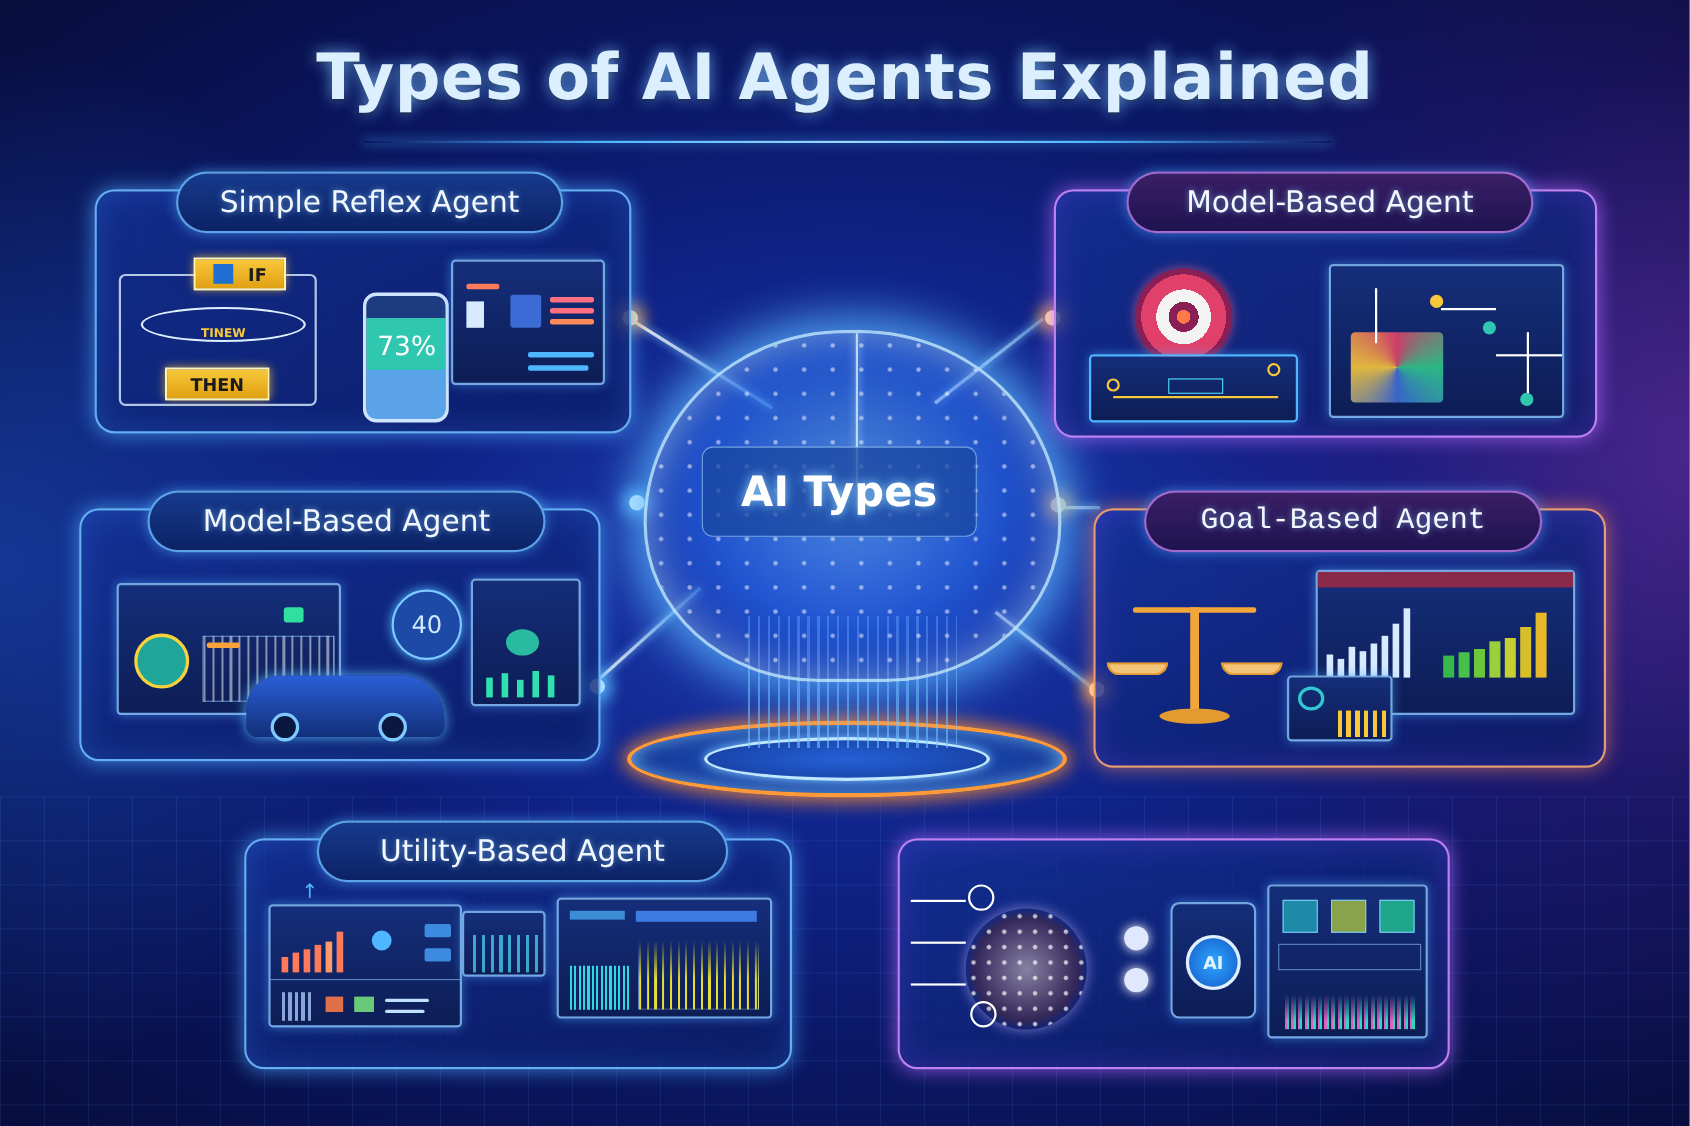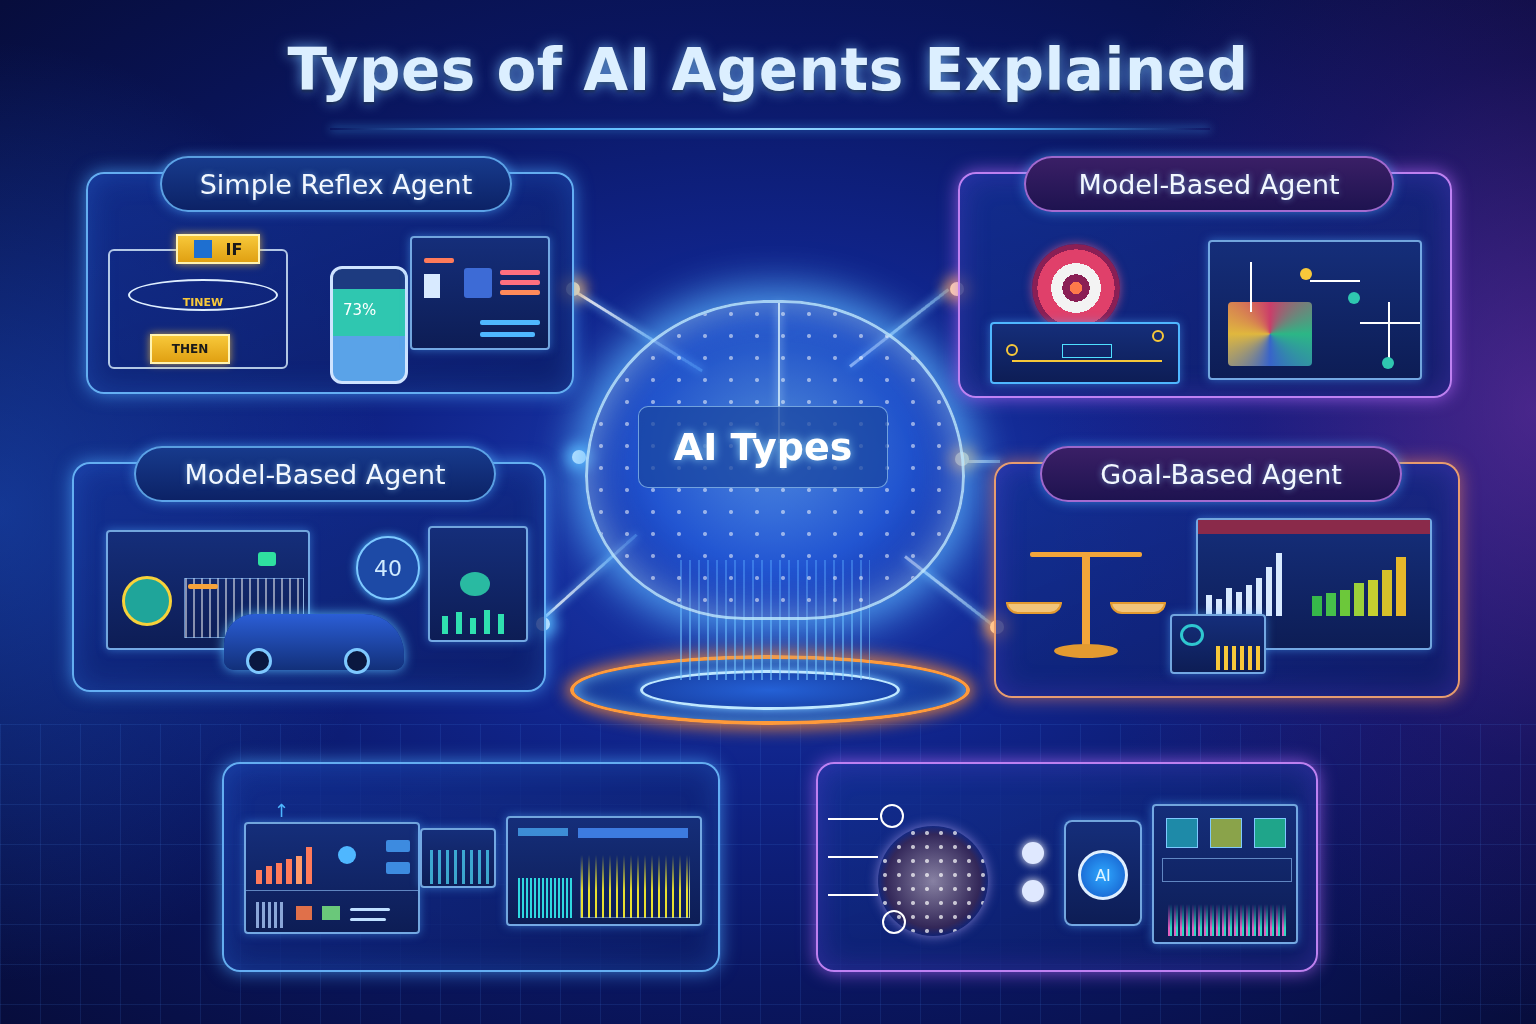--- a/index.html
+++ b/index.html
@@ -32,21 +32,21 @@
   .conn-dot { position:absolute; width:14px; height:14px; border-radius:50%; background:#ffd8a0;
     box-shadow: 0 0 14px 6px rgba(255,170,80,0.8); }
   .conn-dot.blue { background:#d8f2ff; box-shadow:0 0 14px 6px rgba(90,190,255,0.9); }
 
   .panel {
     position:absolute; border:2px solid rgba(110,190,255,0.9); border-radius:18px;
     background: linear-gradient(160deg, rgba(20,50,150,0.75), rgba(12,28,100,0.8));
     box-shadow: 0 0 18px rgba(80,170,255,0.7), inset 0 0 30px rgba(60,140,255,0.25);
   }
   .panel.purple { border-color: rgba(210,140,255,0.9); box-shadow: 0 0 18px rgba(190,110,255,0.7), inset 0 0 30px rgba(140,80,255,0.25); }
-  .panel.orange { border-color: rgba(255,170,110,0.9); box-shadow: 0 0 18px rgba(255,140,90,0.6), inset 0 0 30px rgba(140,80,255,0.25); }
+  .panel.orange { border-color: rgba(255,170,110,0.9); box-shadow: 0 0 18px rgba(255,140,90,0.6), inset 0 0 30px rgba(140,80,255,0.25); font-family: Liberation Mono, monospace; }
   .panel-label {
     position:absolute; top:-18px; height:56px; border-radius:28px;
     background: linear-gradient(180deg, #173a8c, #0c2266);
     border:2px solid rgba(110,190,255,0.8);
     box-shadow: 0 0 12px rgba(80,170,255,0.6);
     display:flex; align-items:center; justify-content:center;
     font-size:27px; color:#f2f8ff; text-shadow:0 0 6px rgba(150,210,255,0.6);
   }
   .panel.purple .panel-label, .panel.orange .panel-label {
     background: linear-gradient(180deg, #3a1f66, #1e1350); border-color: rgba(210,140,255,0.7);
@@ -119,25 +119,25 @@
 <div class="panel" style="left:86px;top:172px;width:488px;height:222px;">
   <div class="panel-label" style="left:72px;width:352px;">Simple Reflex Agent</div>
   <div style="position:absolute;left:20px;top:75px;width:180px;height:120px;border:2px solid rgba(220,240,255,0.8);border-radius:6px;"></div>
   <div class="chip" style="left:88px;top:60px;width:84px;height:30px;font-size:16px;">
     <span style="display:inline-block;width:18px;height:18px;background:#1e6fd0;margin-right:14px;"></span>
     <span>IF</span>
   </div>
   <div style="position:absolute;left:40px;top:105px;width:150px;height:32px;border:2px solid #dfefff;border-radius:50%;display:flex;align-items:flex-end;justify-content:center;">
     <span style="color:#f7c83a;font-size:11px;font-weight:bold;">TINEW</span>
   </div>
-  <div class="chip" style="left:62px;top:160px;width:80px;height:30px;font-size:12px;">
+  <div class="chip" style="left:62px;top:160px;width:95px;height:30px;font-size:16px;">
     <span>THEN</span>
   </div>
   <div style="position:absolute;left:242px;top:92px;width:78px;height:118px;border:3px solid #cfe4ff;border-radius:12px;background:linear-gradient(180deg,#1d3b80 0 18%,#2fc7b0 18% 60%,#5aa3e8 60%);">
-    <span style="position:absolute;top:32px;left:10px;font-size:15px;color:#fff;">73%</span>
+    <span style="position:absolute;top:32px;left:10px;font-size:24px;color:#fff;">73%</span>
   </div>
   <div class="screen" style="left:322px;top:62px;width:140px;height:114px;">
     <div class="bar-line" style="left:12px;top:20px;width:30px;background:#ff7b5a;"></div>
     <div style="position:absolute;left:12px;top:36px;width:16px;height:24px;background:#d8eaff;"></div>
     <div style="position:absolute;left:52px;top:30px;width:28px;height:30px;background:#3d6bd6;border-radius:3px;"></div>
     <div class="bar-line" style="left:88px;top:32px;width:40px;background:#ff6f7f;"></div>
     <div class="bar-line" style="left:88px;top:42px;width:40px;background:#ff6f7f;"></div>
     <div class="bar-line" style="left:88px;top:52px;width:40px;background:#ff8a5a;"></div>
     <div class="bar-line" style="left:68px;top:82px;width:60px;background:#4fb7ff;"></div>
     <div class="bar-line" style="left:68px;top:94px;width:55px;background:#4fb7ff;"></div>
@@ -221,20 +221,21 @@
         <div style="width:10px;height:90%;background:#e6b82a;"></div>
     </div>
   </div>
   <div class="screen" style="left:174px;top:150px;width:96px;height:60px;">
     <div style="position:absolute;left:8px;top:8px;width:24px;height:22px;border-radius:50%;border:3px solid #2fc7d0;"></div>
     <div style="position:absolute;left:44px;top:30px;width:44px;height:24px;background:repeating-linear-gradient(90deg,#f7c83a 0 4px,transparent 4px 8px);"></div>
   </div>
 </div>
 
 <div class="panel" style="left:222px;top:762px;width:498px;height:210px;">
+  <div class="panel-label" style="left:64px;width:374px;">Utility-Based Agent</div>
   <div style="position:absolute;left:50px;top:36px;color:#4fb7ff;font-size:18px;">↑</div>
   <div class="screen" style="left:20px;top:58px;width:176px;height:112px;">
     <div style="position:absolute;left:10px;top:14px;width:70px;height:46px;display:flex;align-items:flex-end;gap:4px;">
       <div style="width:6px;height:30%;background:#ff7a5a;"></div>
         <div style="width:6px;height:40%;background:#ff7a5a;"></div>
         <div style="width:6px;height:45%;background:#ff7a5a;"></div>
         <div style="width:6px;height:55%;background:#ff7a5a;"></div>
         <div style="width:6px;height:60%;background:#ff9a6a;"></div>
         <div style="width:6px;height:80%;background:#ff7a5a;"></div>
     </div>
@@ -265,21 +266,21 @@
   </div>
   <div style="position:absolute;left:10px;top:54px;width:50px;height:2px;background:#fff;"></div>
   <div style="position:absolute;left:10px;top:92px;width:50px;height:2px;background:#fff;"></div>
   <div style="position:absolute;left:10px;top:130px;width:50px;height:2px;background:#fff;"></div>
   <div style="position:absolute;left:62px;top:40px;width:24px;height:24px;border-radius:50%;border:2px solid #fff;"></div>
   <div style="position:absolute;left:64px;top:146px;width:24px;height:24px;border-radius:50%;border:2px solid #fff;"></div>
   <div style="position:absolute;left:204px;top:78px;width:22px;height:22px;border-radius:50%;background:#dfe8ff;box-shadow:0 0 10px #fff;"></div>
   <div style="position:absolute;left:204px;top:116px;width:22px;height:22px;border-radius:50%;background:#dfe8ff;box-shadow:0 0 10px #fff;"></div>
   <div class="screen" style="left:246px;top:56px;width:78px;height:106px;border-radius:8px;">
     <div style="position:absolute;left:12px;top:28px;width:50px;height:50px;border-radius:50%;border:3px solid #dfefff;background:radial-gradient(circle,#2ea8ff,#1458c8);display:flex;align-items:center;justify-content:center;">
-      <span style="font-size:16px;font-weight:normal;color:#dff4ff;">AI</span>
+      <span style="font-size:16px;font-weight:bold;color:#dff4ff;">AI</span>
     </div>
   </div>
   <div class="screen" style="left:334px;top:40px;width:146px;height:140px;">
     <div style="position:absolute;left:12px;top:12px;width:32px;height:30px;border:1px solid #7ec9ff;background:#1e8aa8;"></div>
     <div style="position:absolute;left:56px;top:12px;width:32px;height:30px;border:1px solid #7ec9ff;background:#8aa34a;"></div>
     <div style="position:absolute;left:100px;top:12px;width:32px;height:30px;border:1px solid #7ec9ff;background:#1fa58a;"></div>
     <div style="position:absolute;left:8px;top:52px;width:130px;height:24px;border:1px solid rgba(150,200,255,0.6);"></div>
     <div style="position:absolute;left:14px;top:90px;width:120px;height:40px;background:repeating-linear-gradient(90deg,#e060c0 0 2px,#2fd8c0 2px 4px,transparent 4px 6px);-webkit-mask:linear-gradient(180deg,transparent 20%,#000 80%);"></div>
   </div>
 </div>

